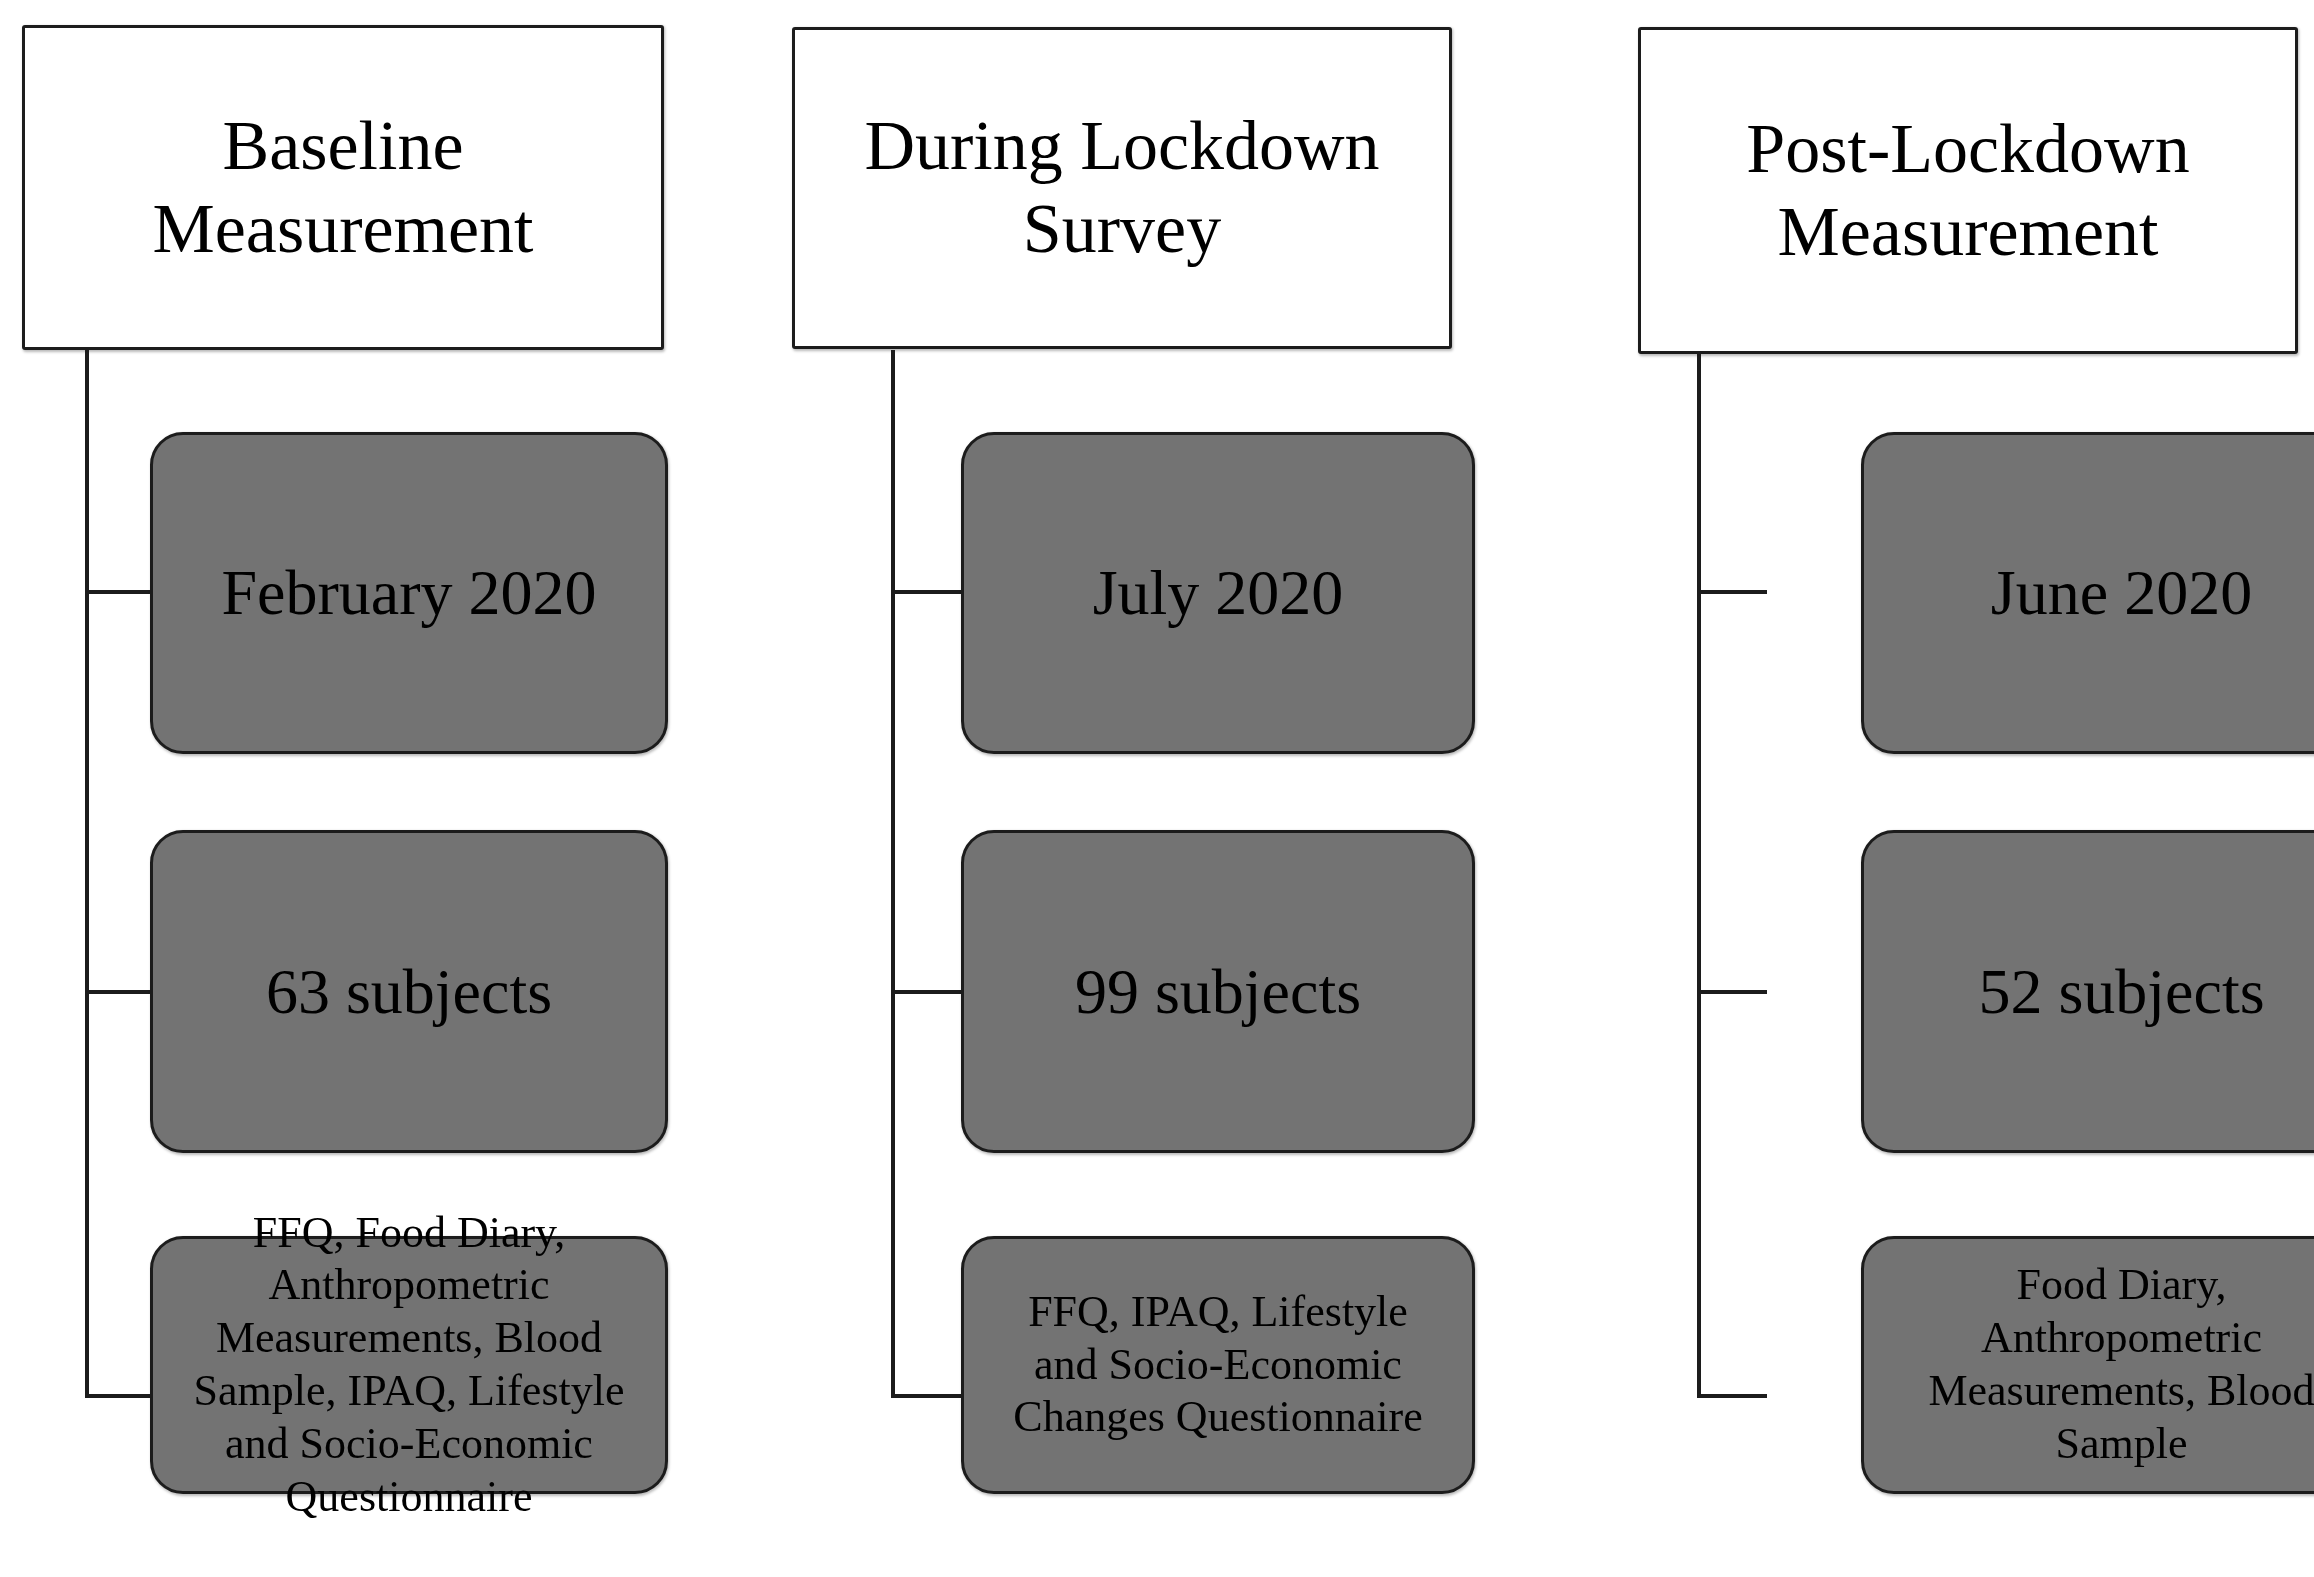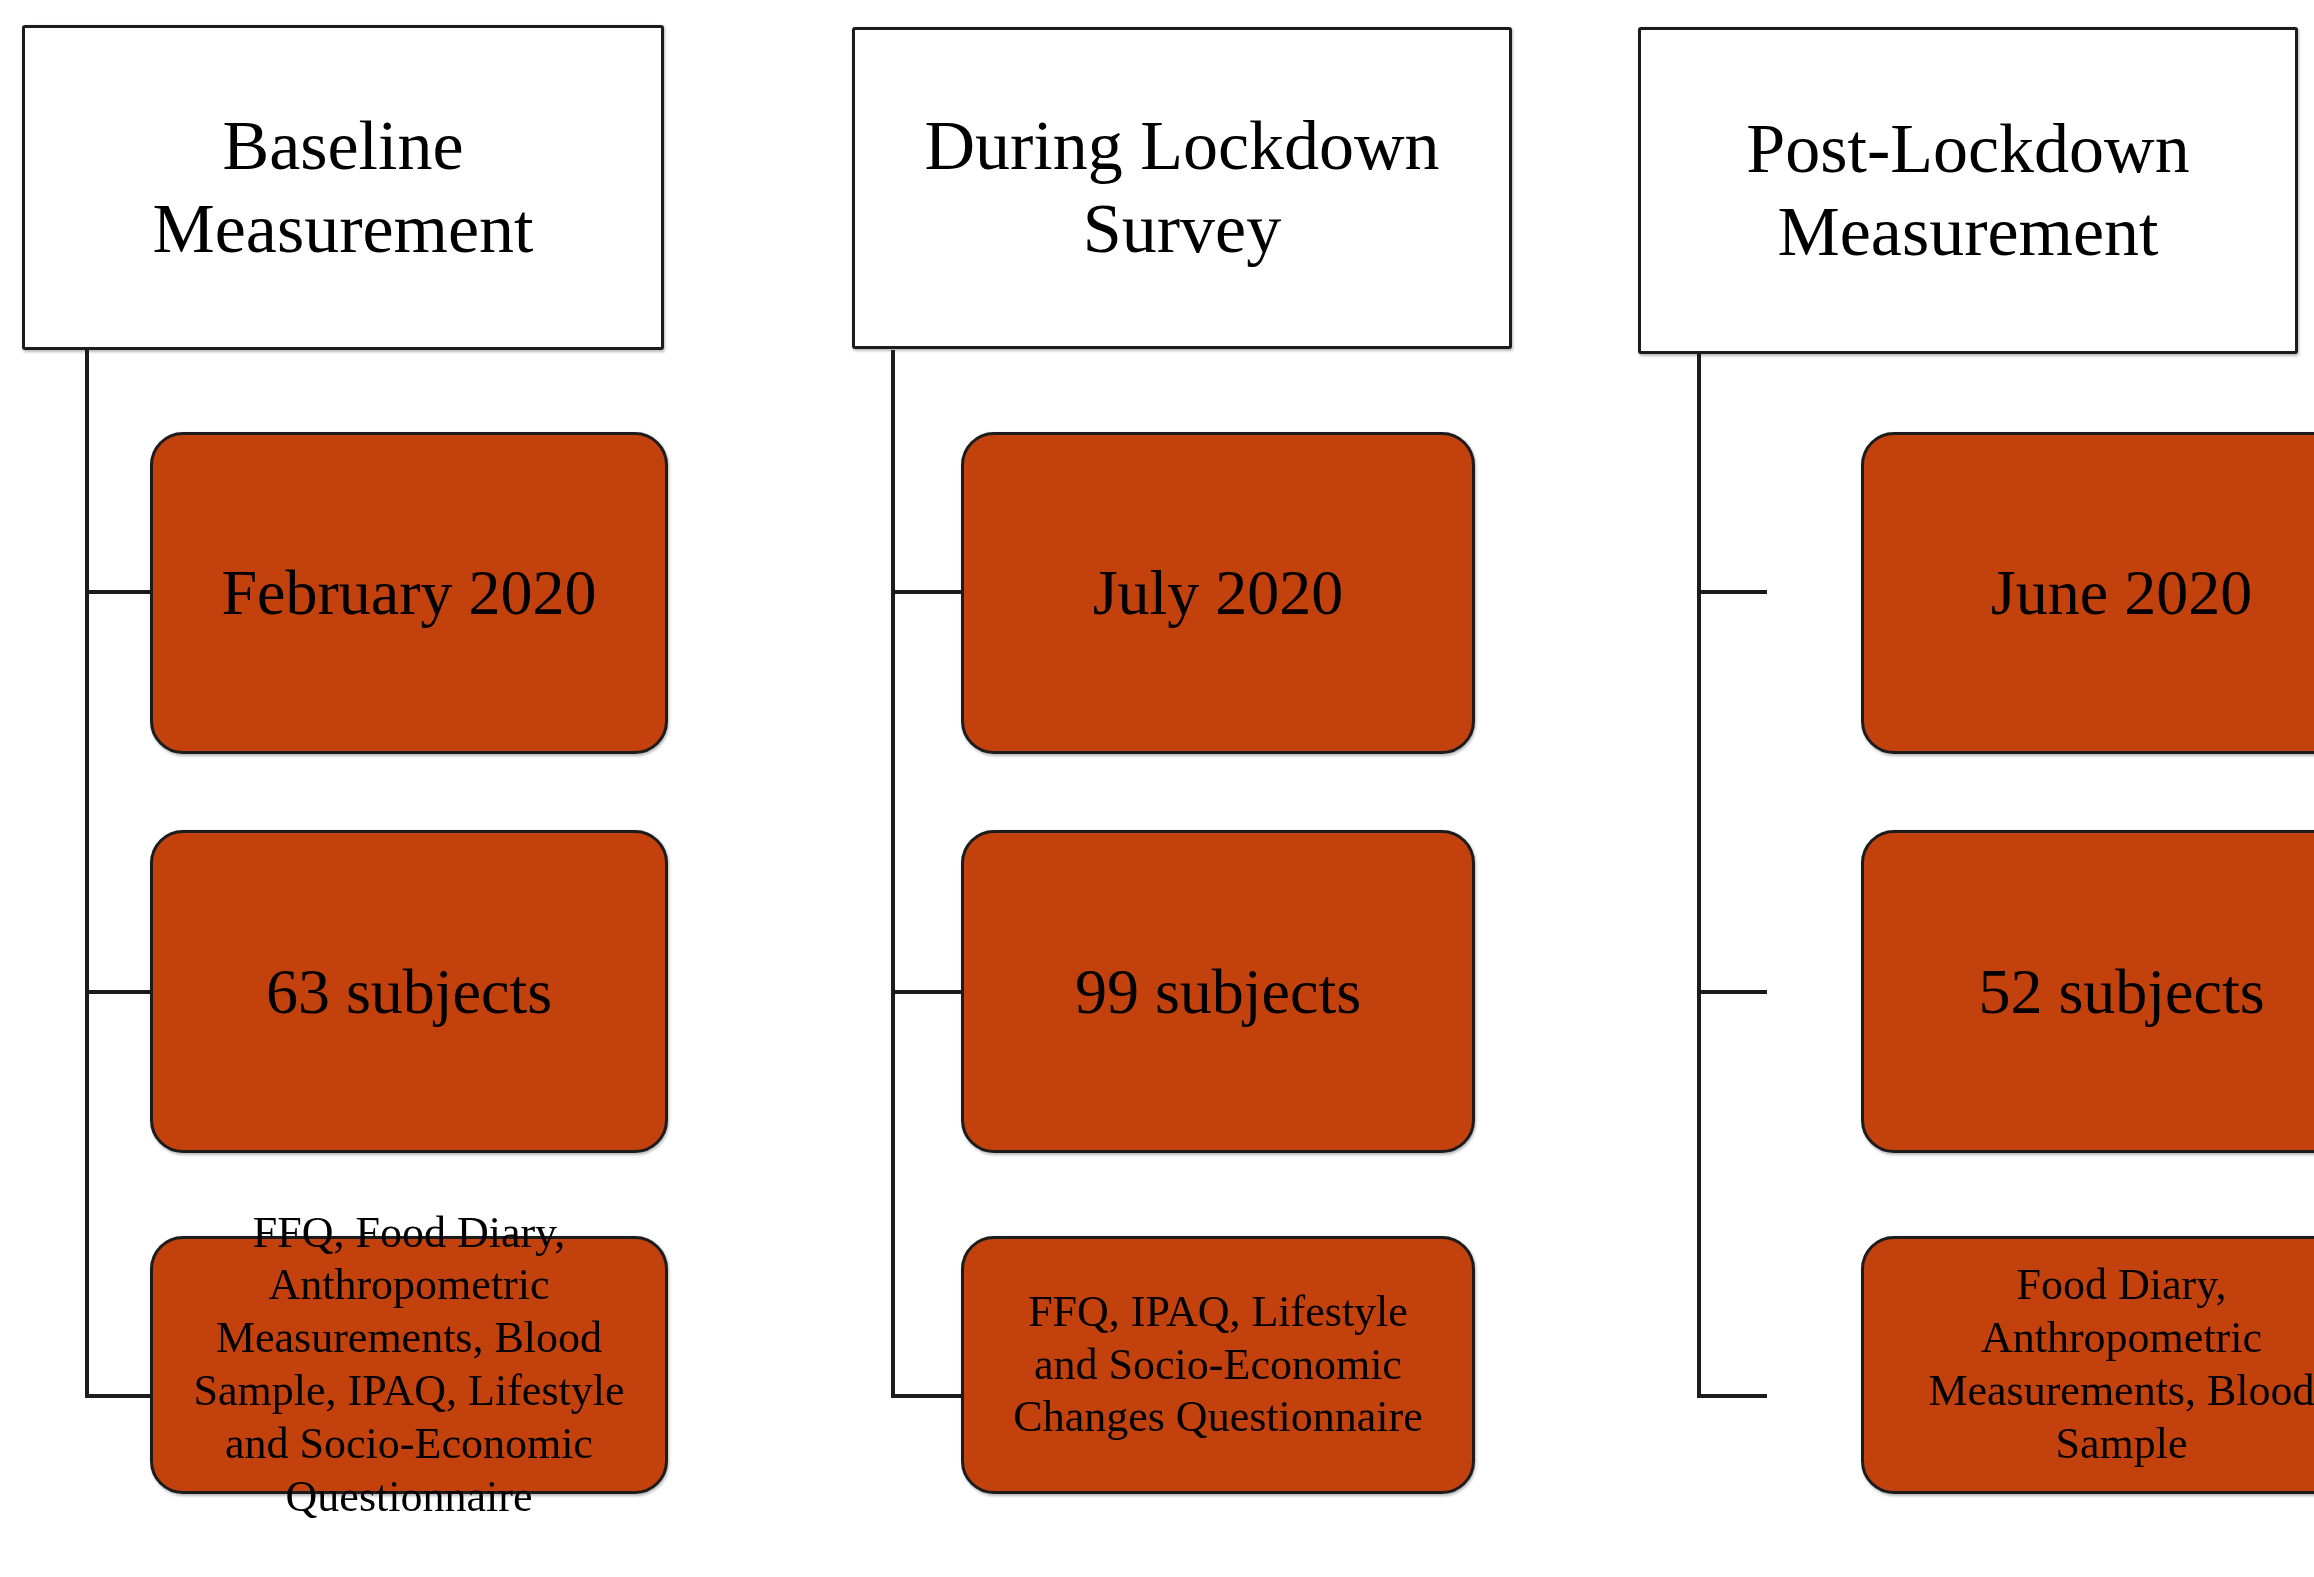--- a/index.html
+++ b/index.html
@@ -22,29 +22,29 @@
     white-space: pre-line;
     box-shadow: 1px 1.9px 2.9px rgba(0,0,0,0.28);
   }
   .header {
     background: #ffffff;
     border-radius: 3px;
     font-size: 70px;
     line-height: 1.18;
   }
   .child {
-    background: #c2410c;
+    background: #737373;
     border-radius: 33px;
   }
   .big   { font-size: 64px; line-height: 1.15; }
   .small { font-size: 44px; line-height: 1.2; padding: 7.7px 13.5px; }
 
   
   .c1h { left: 22px;   top: 25px; width: 642px; height: 325px; }
-  .c2h { left: 852px;  top: 27px; width: 660px; height: 322px; }
+  .c2h { left: 792px;  top: 27px; width: 660px; height: 322px; }
   .c3h { left: 1638px; top: 27px; width: 660px; height: 327px; }
 
   
   .c1 { left: 150px;  width: 518px; }
   .c2 { left: 961px;  width: 514px; }
   .c3 { left: 1861px; width: 521px; }
 
   
   .r1 { top: 432px;  height: 322px; }
   .r2 { top: 830px;  height: 323px; }

